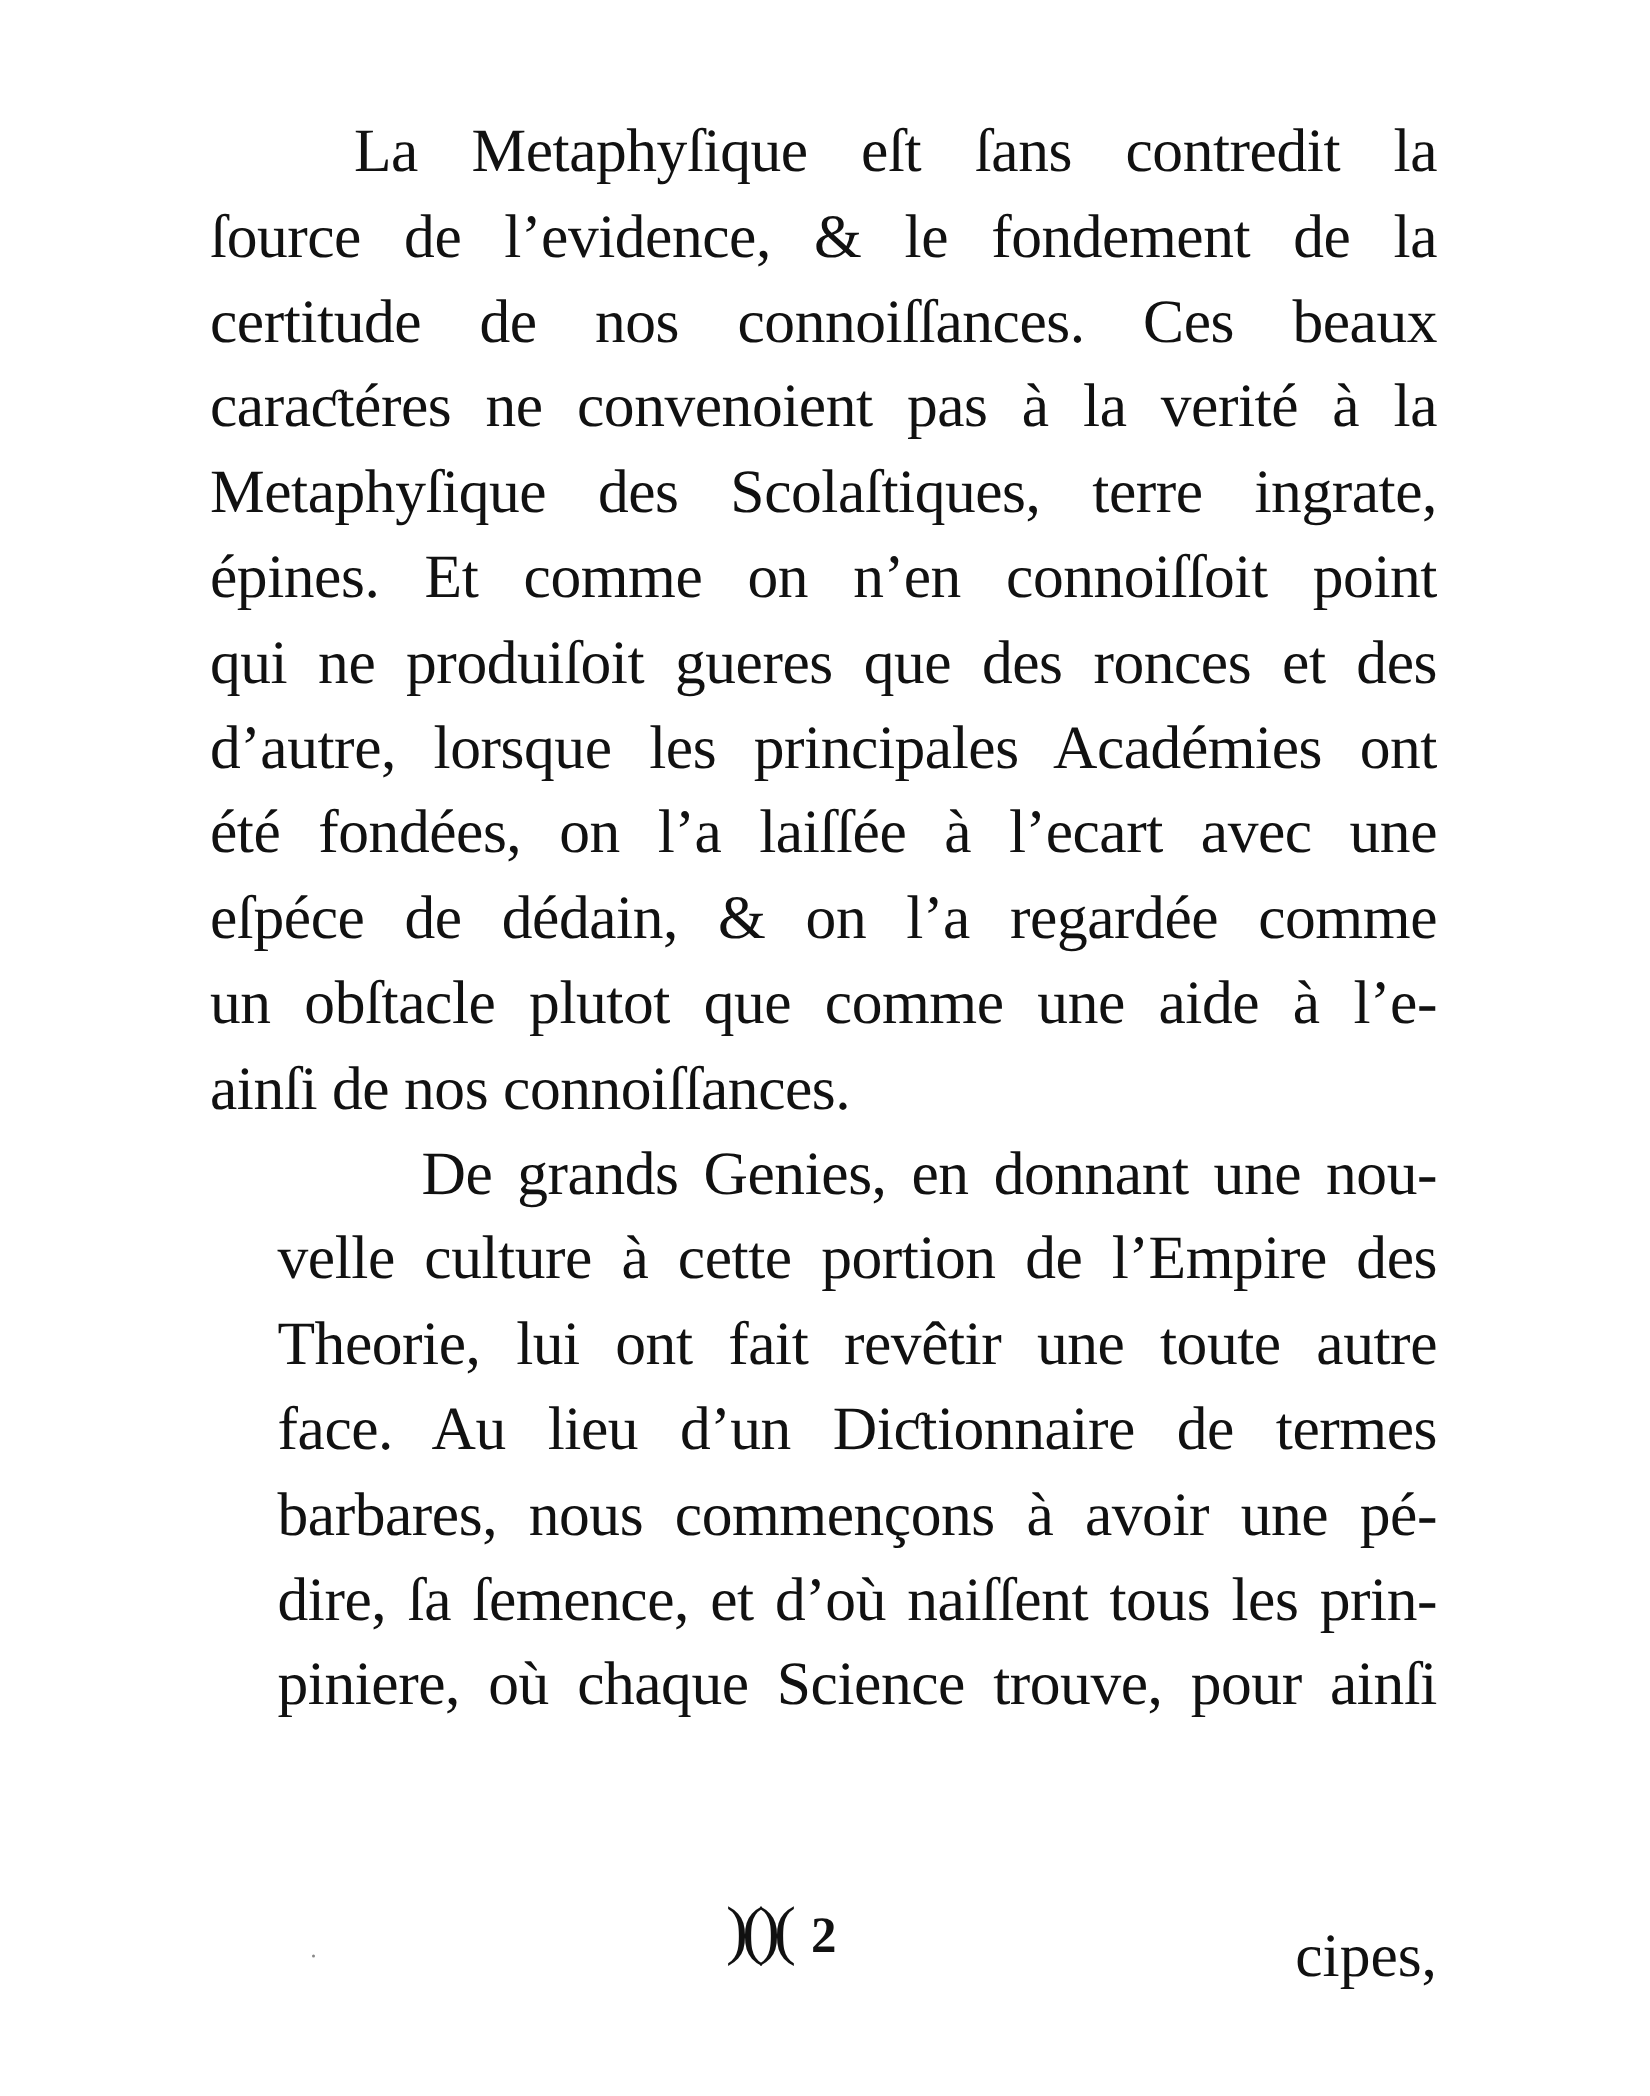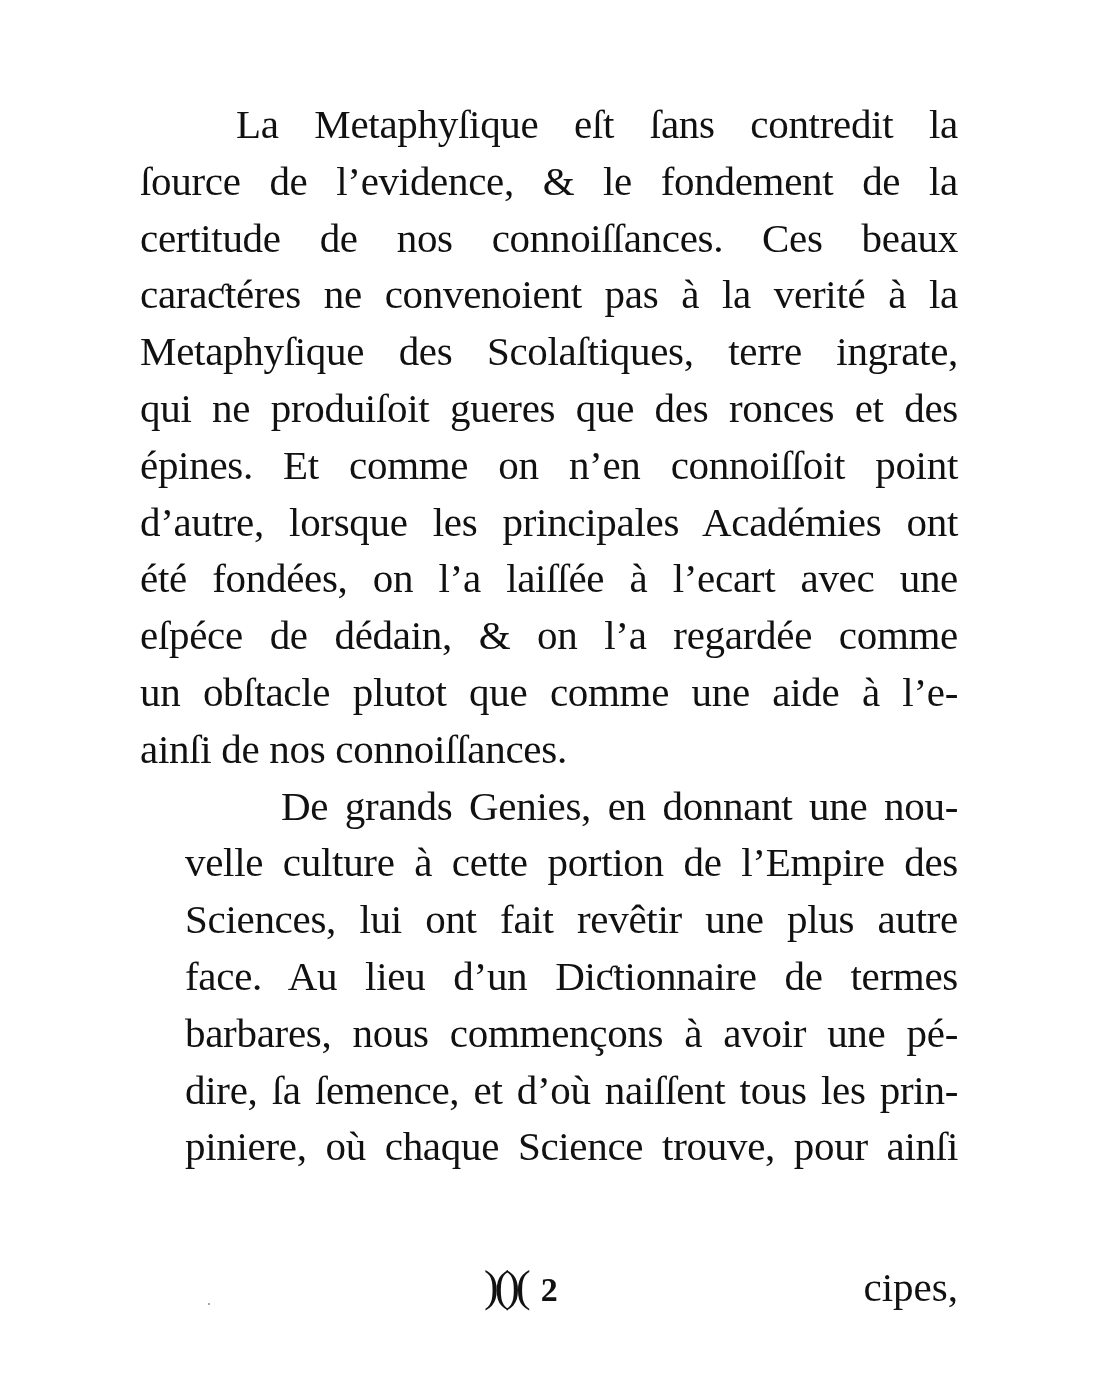--- a/index.html
+++ b/index.html
@@ -11,21 +11,21 @@
       width: 1100px;
       height: 1397px;
       position: relative;
       overflow: hidden;
       color: #111111;
       font-family: "Liberation Serif", "DejaVu Serif", serif;
     }
     .page {
       position: absolute;
       left: 140px;
-      top: 96px;
+      top: 72px;
       width: 818px;
     }
     .line {
       display: block;
       height: 56.8px;
       line-height: 56.8px;
       font-size: 41px;
       white-space: nowrap;
       text-align: justify;
       text-align-last: justify;
@@ -65,21 +65,21 @@
       font-size: 44px;
     }
     .sig-num {
       font-weight: bold;
       font-size: 34px;
       margin-left: 14px;
     }
     .catchword {
       position: absolute;
       right: 0;
-      top: 0;
+      top: 16px;
       white-space: nowrap;
       text-align: center;
     }
     .speck {
       position: absolute;
       width: 2px;
       height: 2px;
       background: #888;
       border-radius: 1px;
     }
@@ -87,32 +87,32 @@
 </head>
 <body>
 
 <div class="page">
   <div class="para">
     <span class="line indent">La Metaphyſique eſt ſans contredit la</span>
     <span class="line">ſource de l’evidence, &amp; le fondement de la</span>
     <span class="line">certitude de nos connoiſſances.  Ces beaux</span>
     <span class="line">caraƈtéres ne convenoient pas à la verité à la</span>
     <span class="line">Metaphyſique des Scolaſtiques, terre ingrate,</span>
+    <span class="line">épines.  Et comme on n’en connoiſſoit point</span>
     <span class="line">qui ne produiſoit gueres que des ronces et des</span>
-    <span class="line">épines.  Et comme on n’en connoiſſoit point</span>
     <span class="line">d’autre, lorsque les principales Académies ont</span>
     <span class="line">été fondées, on l’a laiſſée à l’ecart avec une</span>
     <span class="line">eſpéce de dédain, &amp; on l’a regardée comme</span>
     <span class="line">un obſtacle plutot que comme une aide à l’e-</span>
     <span class="line last">ainſi de nos connoiſſances.</span>
   </div>
   <div class="para">
     <span class="line indent">De grands Genies, en donnant une nou-</span>
     <span class="line">velle culture à cette portion de l’Empire des</span>
-    <span class="line">Sciences, lui ont fait revêtir une plus autre</span>
+    <span class="line">Theorie, lui ont fait revêtir une toute autre</span>
     <span class="line">face.  Au lieu d’un Diƈtionnaire de termes</span>
     <span class="line">barbares, nous commençons à avoir une pé-</span>
     <span class="line">dire, ſa ſemence, et d’où naiſſent tous les prin-</span>
     <span class="line">piniere, où chaque Science trouve, pour ainſi</span>
   </div>
 </div>
 
 <div class="footer">
   <span class="signature">
     <span class="sig-mark">)(</span><span class="sig-mark">)(</span><span class="sig-num">2</span>

